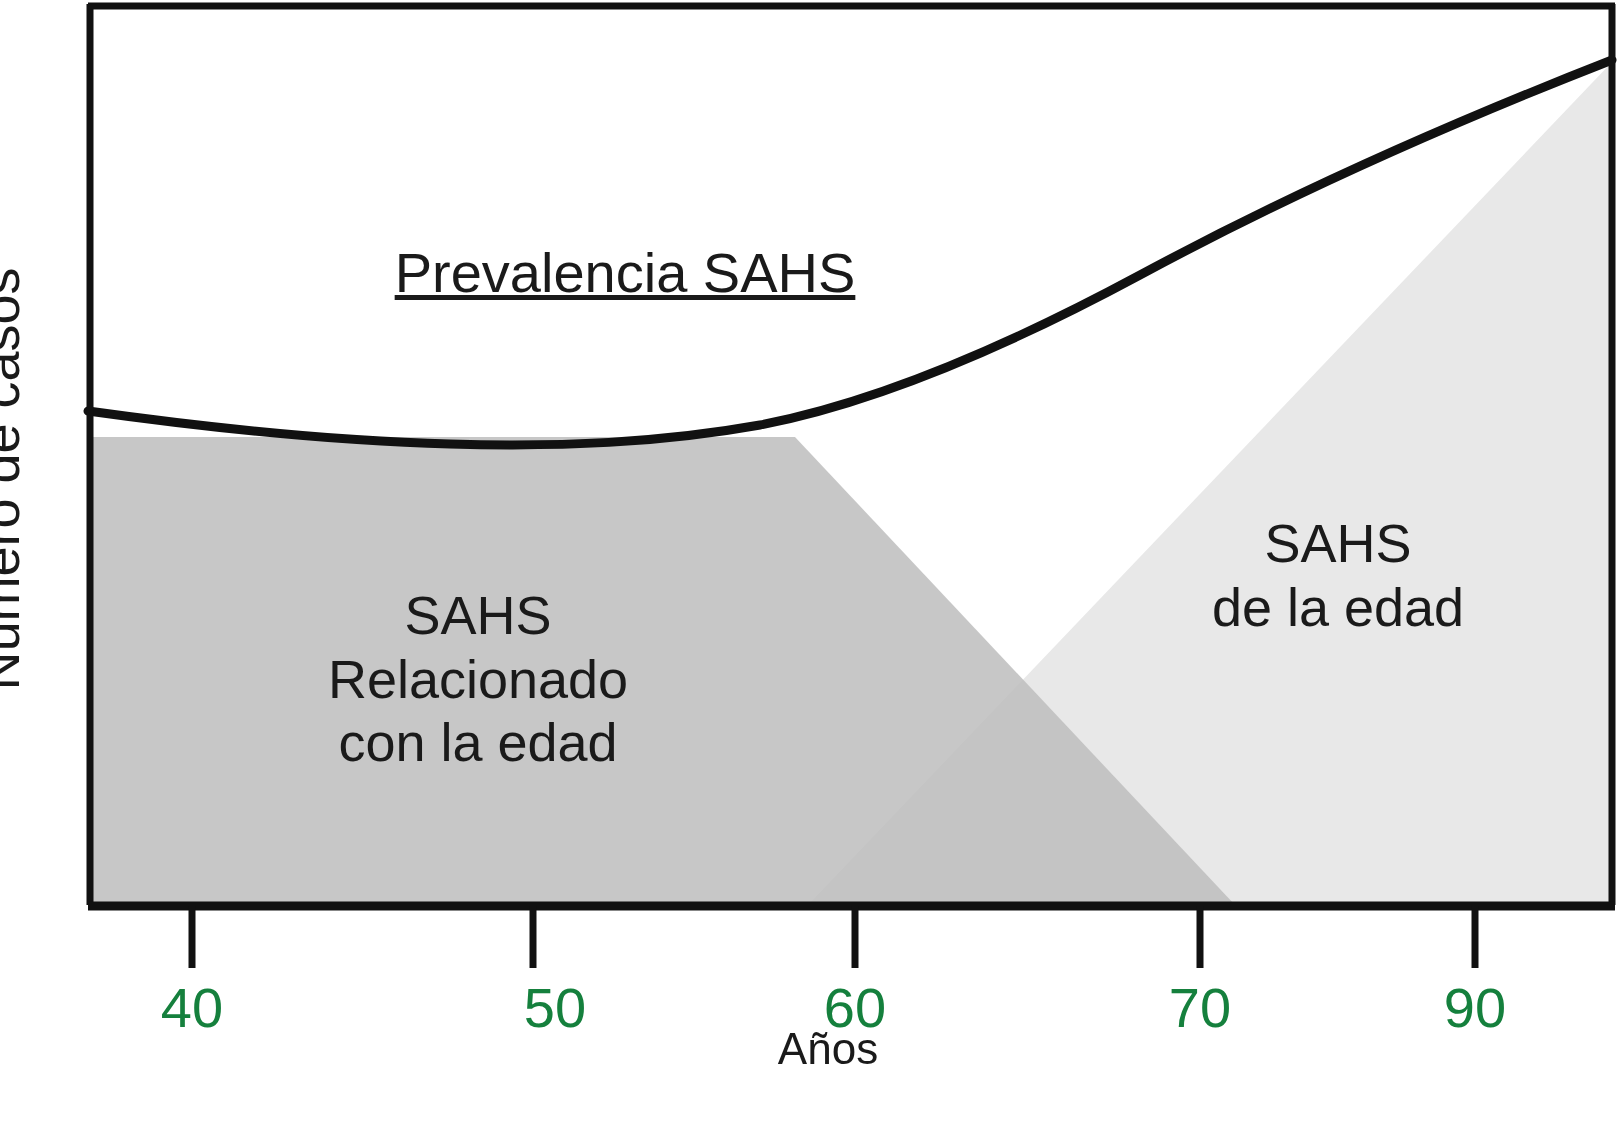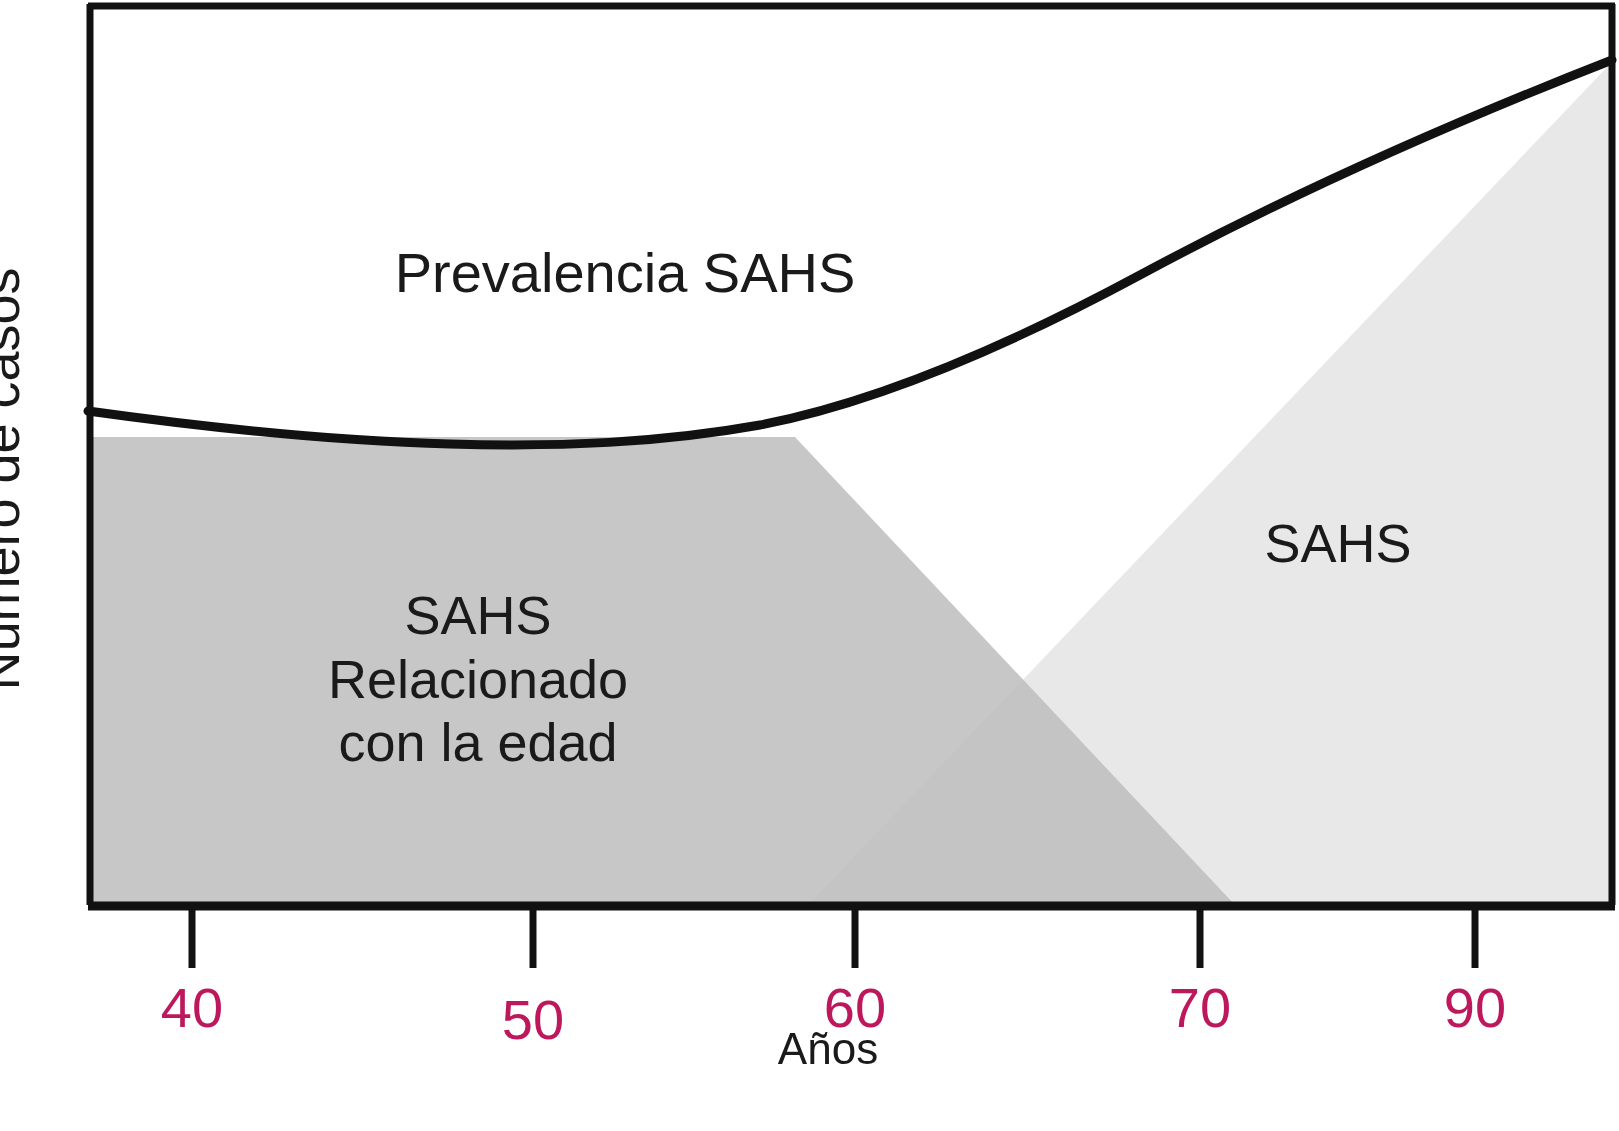--- a/index.html
+++ b/index.html
@@ -23,21 +23,21 @@
     position: absolute;
     left: 0;
     top: 0;
     width: 1619px;
     height: 1131px;
     display: block;
   }
   .axis-tick-label {
     position: absolute;
     font-size: 56px;
-    color: #be185d;
+    color: #15803d;
     text-align: center;
     transform: translateX(-50%);
     white-space: nowrap;
     line-height: 1;
   }
   .axis-title {
     position: absolute;
     font-size: 44px;
     color: #1a1a1a;
     white-space: nowrap;
@@ -60,20 +60,21 @@
     color: #1a1a1a;
     text-align: center;
     line-height: 1.18;
     white-space: nowrap;
     transform: translateX(-50%);
   }
   #label-prevalencia {
     left: 625px;
     top: 240px;
     font-size: 56px;
+    text-decoration: underline;
   }
   #label-relacionado {
     left: 478px;
     top: 584px;
     font-size: 54px;
   }
   #label-dependiente {
     left: 1338px;
     top: 512px;
     font-size: 54px;
@@ -104,33 +105,34 @@
     <g stroke="#111111" stroke-width="7">
       <line x1="192" y1="906" x2="192" y2="968"></line>
       <line x1="533" y1="906" x2="533" y2="968"></line>
       <line x1="855" y1="906" x2="855" y2="968"></line>
       <line x1="1200" y1="906" x2="1200" y2="968"></line>
       <line x1="1475" y1="906" x2="1475" y2="968"></line>
     </g>
   </svg>
 
   <div class="axis-tick-label" style="left:192px; top:980px;">40</div>
-  <div class="axis-tick-label" style="left:533px; top:980px;margin-top:12px;">50</div>
+  <div class="axis-tick-label" style="left:555px; top:980px;">50</div>
   <div class="axis-tick-label" style="left:855px; top:980px;text-align:right;">60</div>
   <div class="axis-tick-label" style="left:1200px; top:980px;">70</div>
   <div class="axis-tick-label" style="left:1475px; top:980px;">90</div>
 
   <div class="axis-title" id="x-axis-title">Años</div>
   <div class="axis-title" id="y-axis-title">Número de casos</div>
 
   <div class="region-label" id="label-prevalencia">Prevalencia SAHS</div>
 
   <div class="region-label" id="label-relacionado">
     <span>SAHS</span>
     <span>Relacionado</span>
     <span>con la edad</span>
   </div>
 
   <div class="region-label" id="label-dependiente">
     <span>SAHS</span>
+    <span>de la edad</span>
   </div>
 
 </div>
 
 </body></html>

